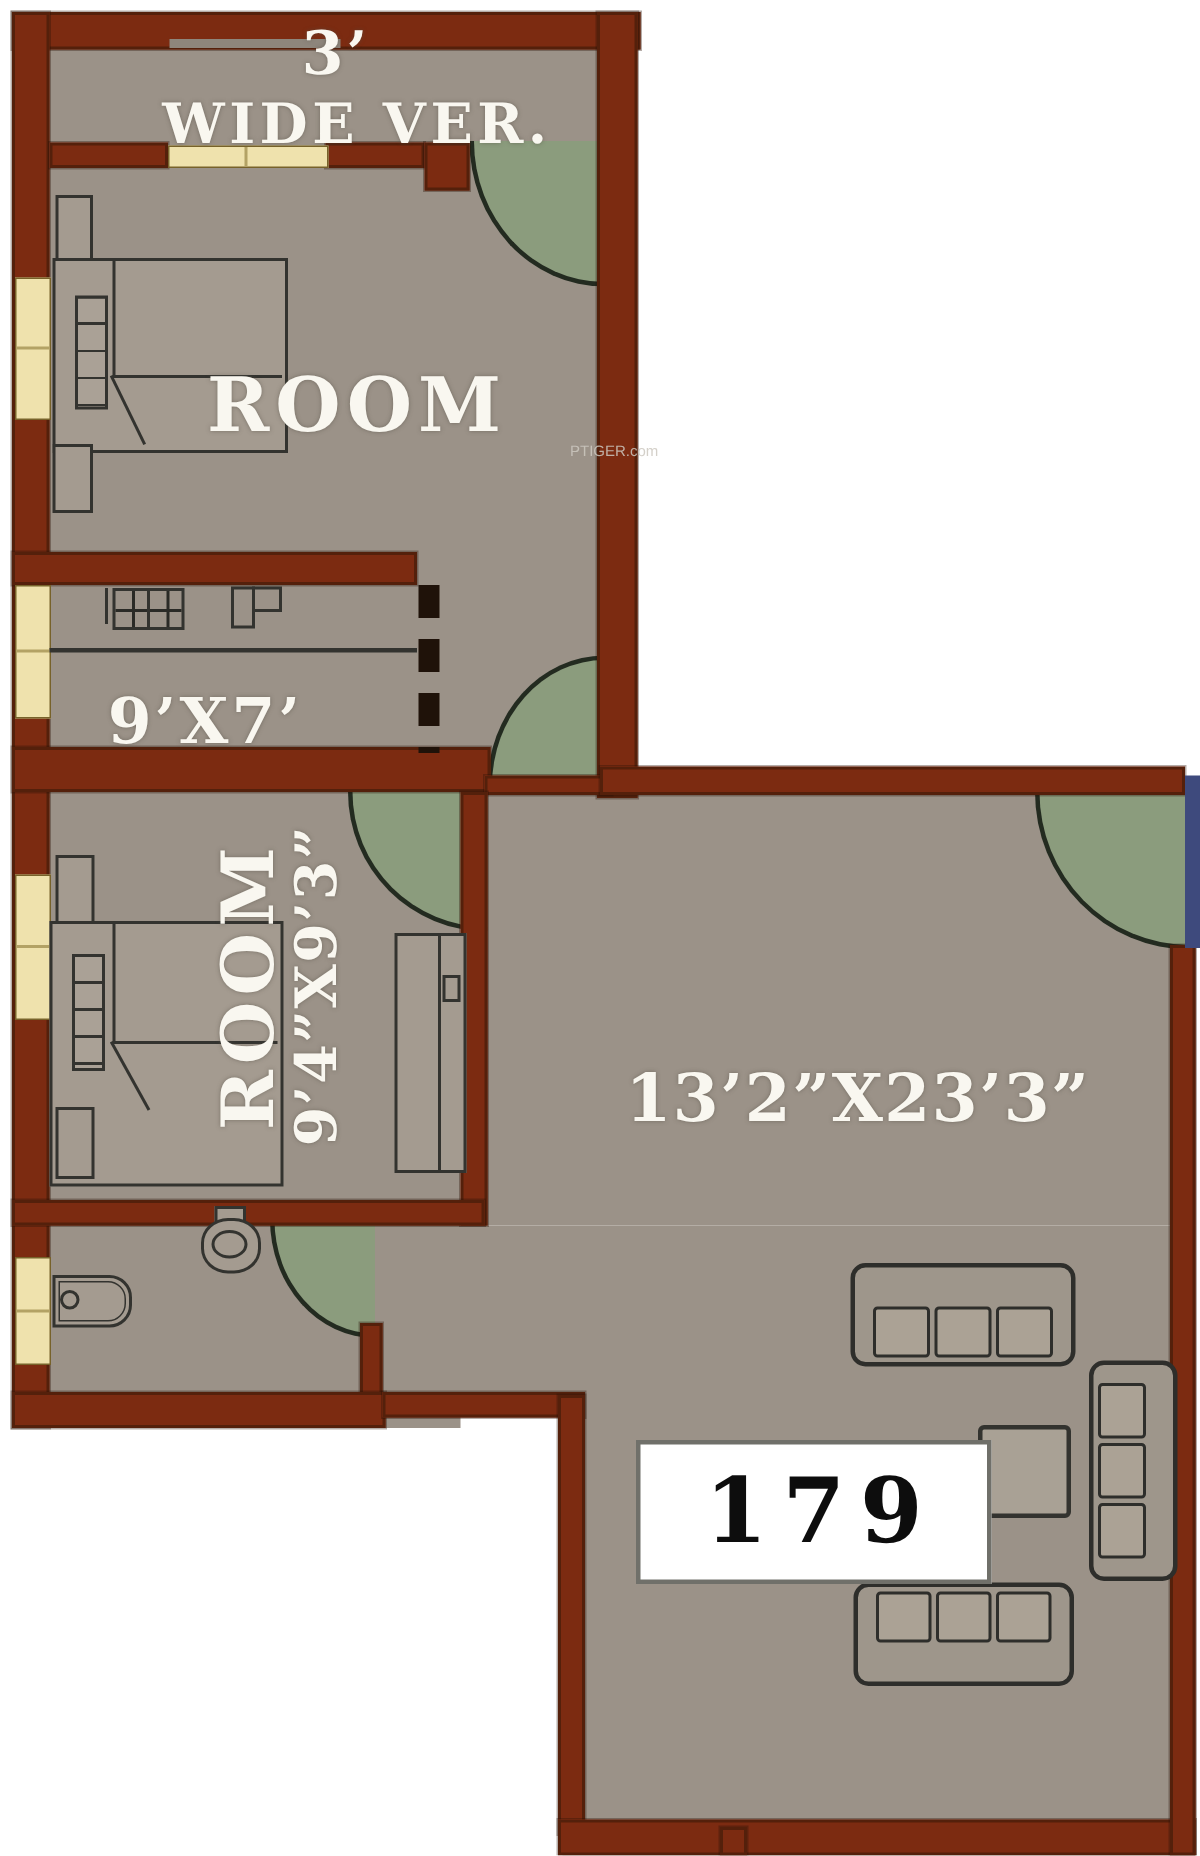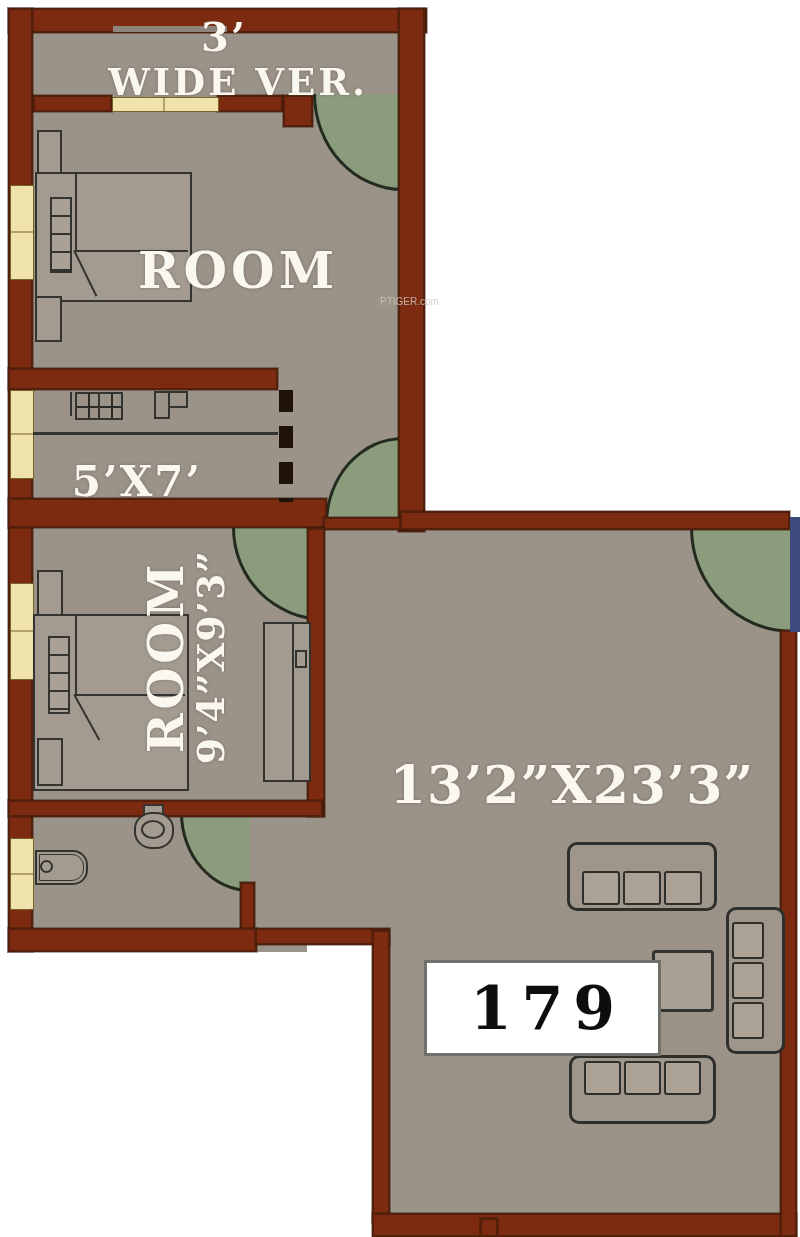--- a/index.html
+++ b/index.html
@@ -161,25 +161,25 @@
 
   <div class="badge" style="left:424px;top:960px;width:221px;height:90px;font-size:60px;letter-spacing:10px;padding-left:10px;">
     <span>179</span>
   </div>
 
   <div class="txt" style="left:224px;top:36px;font-size:40px;letter-spacing:2px;">3’</div>
   <div class="txt" style="left:238px;top:82px;font-size:37px;letter-spacing:3px;">WIDE VER.</div>
 
   <div class="txt" style="left:238px;top:270px;font-size:50px;letter-spacing:4px;">ROOM</div>
 
-  <div class="txt" style="left:137px;top:481px;font-size:42px;letter-spacing:2px;">5’X7’</div>
+  <div class="txt" style="left:137px;top:481px;font-size:42px;letter-spacing:2px;">9’X7’</div>
 
   <div class="vblock" style="left:61px;top:532px;width:250px;height:250px;">
     <div style="font-size:48px;letter-spacing:4px;">ROOM</div>
     <div style="font-size:38px;letter-spacing:1px;">9’4”X9’3”</div>
   </div>
 
 
-  <div class="txt" style="left:572px;top:784px;font-size:52px;letter-spacing:1px;">13’2”X23’3”</div>
+  <div class="txt" style="left:572px;top:733px;font-size:44px;letter-spacing:1px;">13’2”X23’3”</div>
 
   <div class="wm" style="left:380px;top:296px;">PTIGER.com</div>
 
 </div>
 
 </body></html>

